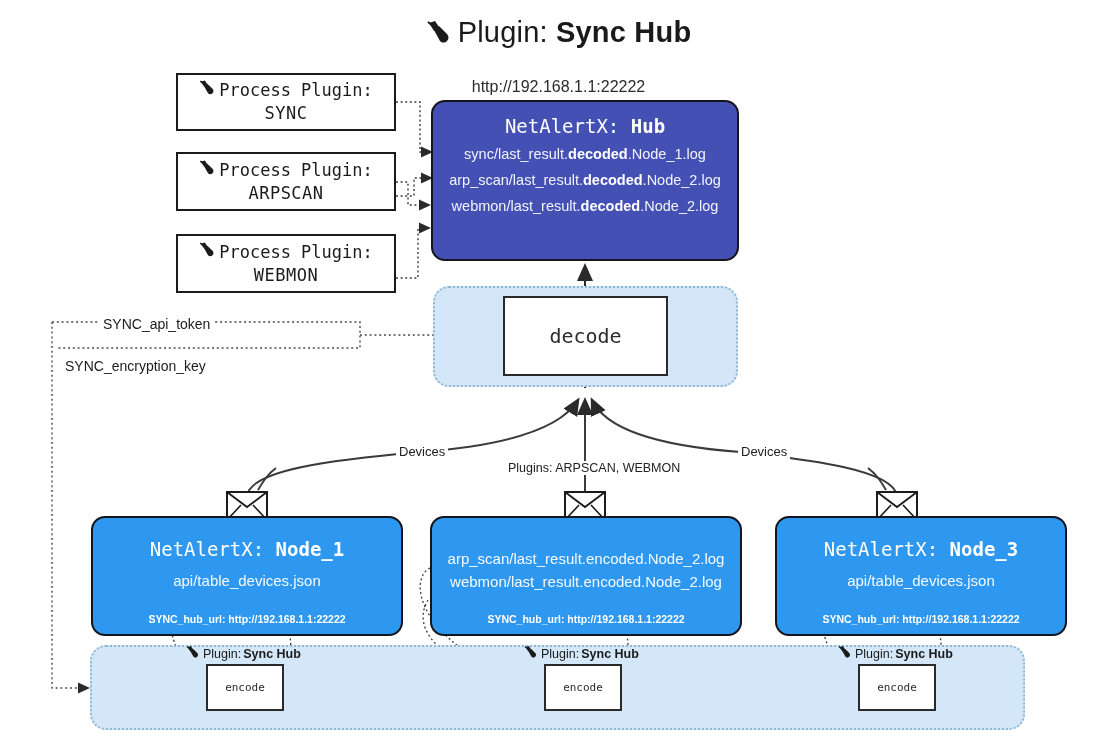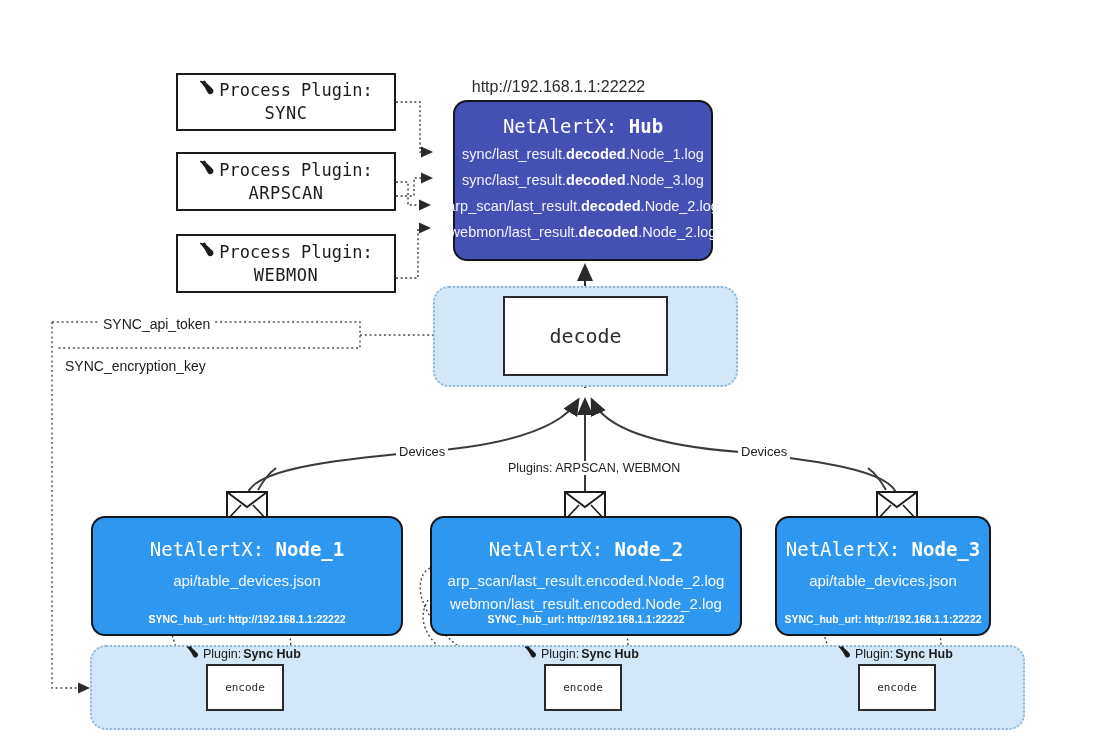--- a/index.html
+++ b/index.html
@@ -268,20 +268,32 @@
 
     <g fill="none" stroke="#3a3a3a" stroke-width="2">
       <path d="M258,490 C264,480 268,474 276,468"></path>
       <path d="M585,490 L585,470"></path>
       <path d="M886,490 C880,480 876,474 868,468"></path>
     </g>
   </svg>
 
   <div class="layer">
 
+    <div class="page-title">
+      <span class="plug-glyph">
+        <svg width="28" height="26" viewBox="0 0 28 26" aria-hidden="true">
+          <g fill="#1b1b1b">
+            <path d="M3 4 L9 2 L13 8 L8 12 Z"></path>
+            <path d="M8 11 L13 7 L21 15 C23 17 23 20 21 22 C19 24 16 24 14 22 Z"></path>
+          </g>
+          <path d="M2 3 L7 7" stroke="#1b1b1b" stroke-width="2" fill="none"></path>
+        </svg>
+      </span><span class="t-light">Plugin:</span>
+      <span class="t-bold">Sync Hub</span>
+    </div>
 
     <div class="proc-box" style="left:176px; top:73px; width:220px; height:58px;">
       <div class="row1">
         <span>
           <svg width="18" height="17" viewBox="0 0 28 26" aria-hidden="true">
             <g fill="#1b1b1b">
               <path d="M3 4 L9 2 L13 8 L8 12 Z"></path>
               <path d="M8 11 L13 7 L21 15 C23 17 23 20 21 22 C19 24 16 24 14 22 Z"></path>
             </g>
             <path d="M2 3 L7 7" stroke="#1b1b1b" stroke-width="2.4" fill="none"></path>
@@ -319,28 +331,27 @@
             <path d="M2 3 L7 7" stroke="#1b1b1b" stroke-width="2.4" fill="none"></path>
           </svg>
         </span>
         <span>Process Plugin:</span>
       </div>
       <div class="row2">WEBMON</div>
     </div>
 
     <div class="hub-url" style="left:0; top:78px; width:1117px; text-align:center;">http://192.168.1.1:22222</div>
 
-    <div class="hub-box" style="left:453px; top:100px; width:260px; height:161px;">
+    <div class="hub-box" style="left:431px; top:100px; width:308px; height:161px;">
       <div class="hub-title">
         <span>NetAlertX:</span>
         <span class="b">Hub</span>
       </div>
       <div class="hub-lines">
         <div class="hub-line"><span>sync/last_result.</span><span class="b">decoded</span><span>.Node_1.log</span></div>
-        <div class="hub-line"><span>sync/last_result.</span><span class="b">decoded</span><span>.Node_3.log</span></div>
         <div class="hub-line"><span>arp_scan/last_result.</span><span class="b">decoded</span><span>.Node_2.log</span></div>
         <div class="hub-line"><span>webmon/last_result.</span><span class="b">decoded</span><span>.Node_2.log</span></div>
       </div>
     </div>
 
     <div class="blue-region" style="left:433px; top:286px; width:305px; height:101px;"></div>
     <div class="proc-white decode-box" style="left:503px; top:296px; width:165px; height:80px;">decode</div>
 
     <div class="token-label" style="left:100px; top:316px;">SYNC_api_token</div>
     <div class="token-label" style="left:62px; top:358px;">SYNC_encryption_key</div>
@@ -368,39 +379,35 @@
     </div>
 
     <div class="envelope" style="left:564px; top:491px;">
       <svg width="42" height="30" viewBox="0 0 42 30" aria-hidden="true">
         <rect x="1" y="1" width="40" height="28" fill="#ffffff" stroke="#1b1b1b" stroke-width="2"></rect>
         <path d="M1,1 L21,16 L41,1" fill="none" stroke="#1b1b1b" stroke-width="1.8"></path>
         <path d="M1,29 L15,14 M41,29 L27,14" fill="none" stroke="#1b1b1b" stroke-width="1.6"></path>
       </svg>
     </div>
     <div class="node-box" style="left:430px; top:516px; width:312px; height:120px;">
-      <div class="node-title">
-        <span>NetAlertX:</span>
-        <span class="b">Node_2</span>
-      </div>
       <div class="node-lines">
         <div class="node-line">arp_scan/last_result.encoded.Node_2.log</div>
         <div class="node-line">webmon/last_result.encoded.Node_2.log</div>
       </div>
       <div class="node-foot">SYNC_hub_url: http://192.168.1.1:22222</div>
     </div>
 
     <div class="envelope" style="left:876px; top:491px;">
       <svg width="42" height="30" viewBox="0 0 42 30" aria-hidden="true">
         <rect x="1" y="1" width="40" height="28" fill="#ffffff" stroke="#1b1b1b" stroke-width="2"></rect>
         <path d="M1,1 L21,16 L41,1" fill="none" stroke="#1b1b1b" stroke-width="1.8"></path>
         <path d="M1,29 L15,14 M41,29 L27,14" fill="none" stroke="#1b1b1b" stroke-width="1.6"></path>
       </svg>
     </div>
-    <div class="node-box" style="left:775px; top:516px; width:216px; height:120px;align-items:center;">
+    <div class="node-box" style="left:775px; top:516px; width:292px; height:120px;align-items:center;">
       <div class="node-title">
         <span>NetAlertX:</span>
         <span class="b">Node_3</span>
       </div>
       <div class="node-lines">
         <div class="node-line">api/table_devices.json</div>
       </div>
       <div class="node-foot">SYNC_hub_url: http://192.168.1.1:22222</div>
     </div>
 

